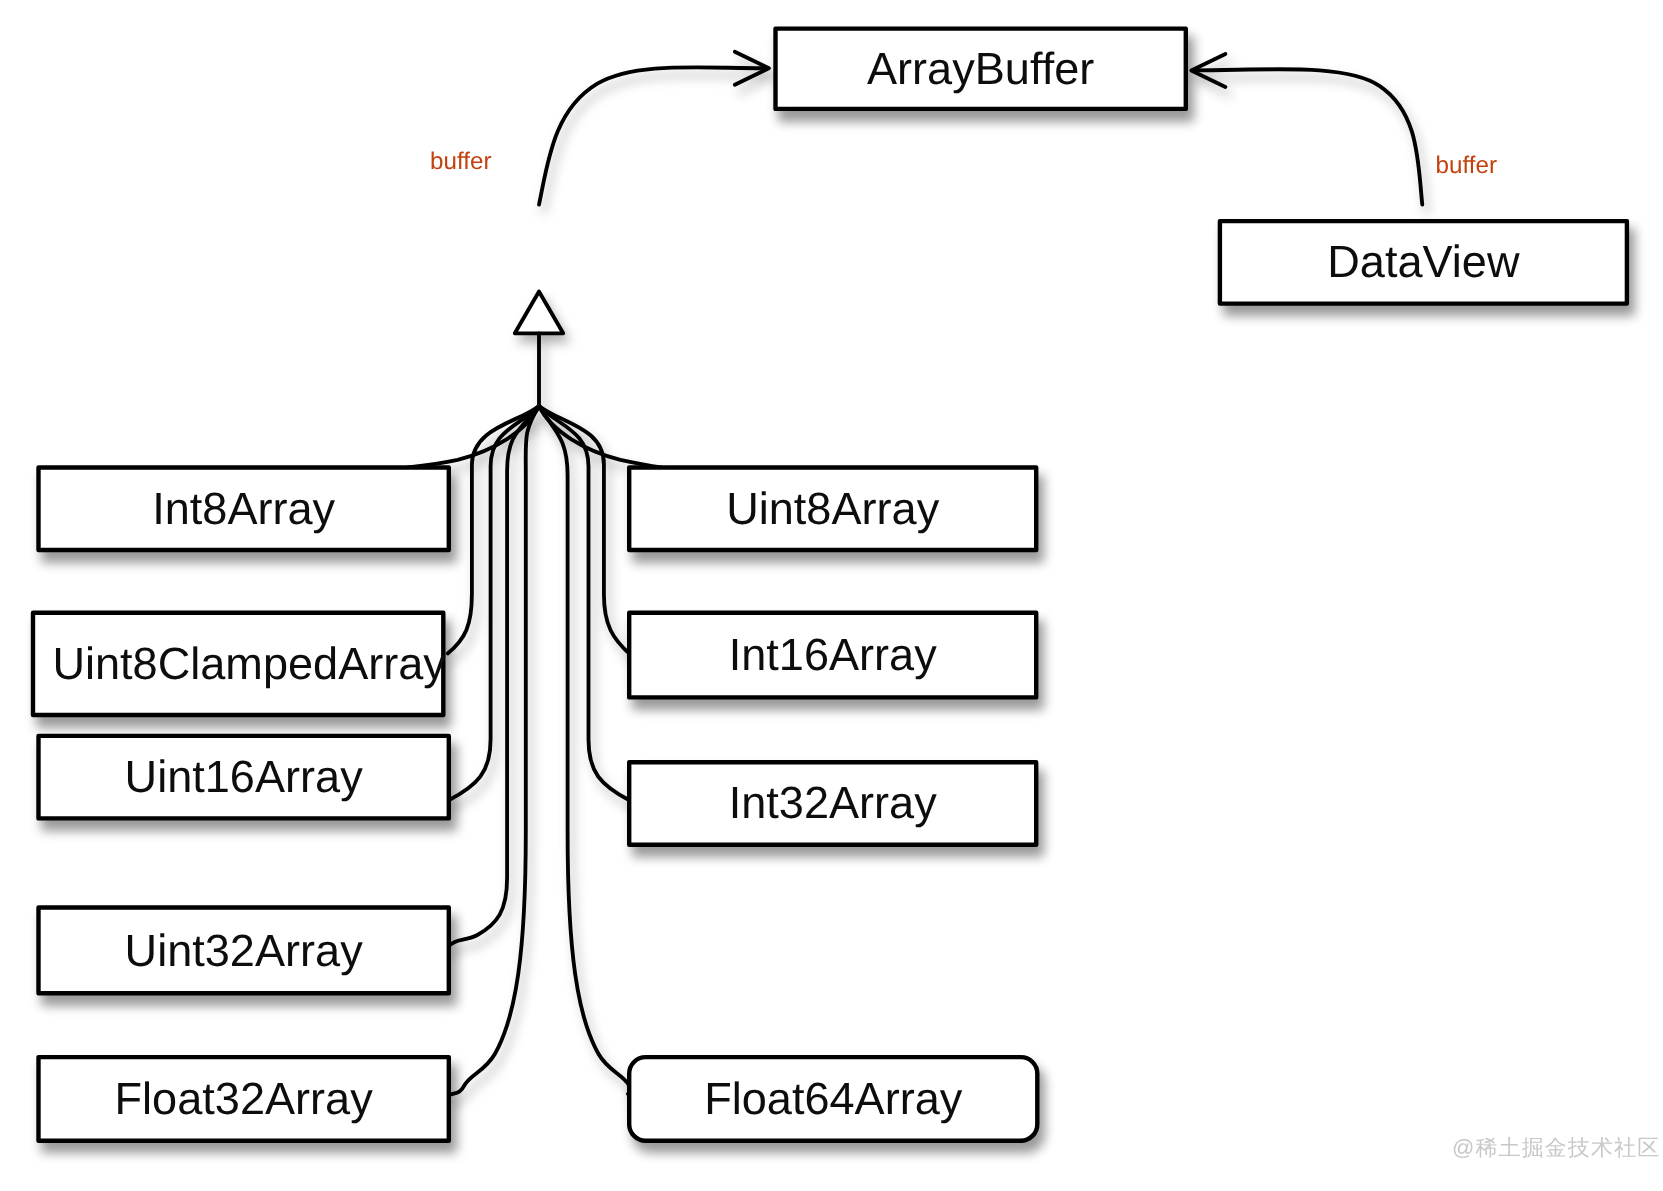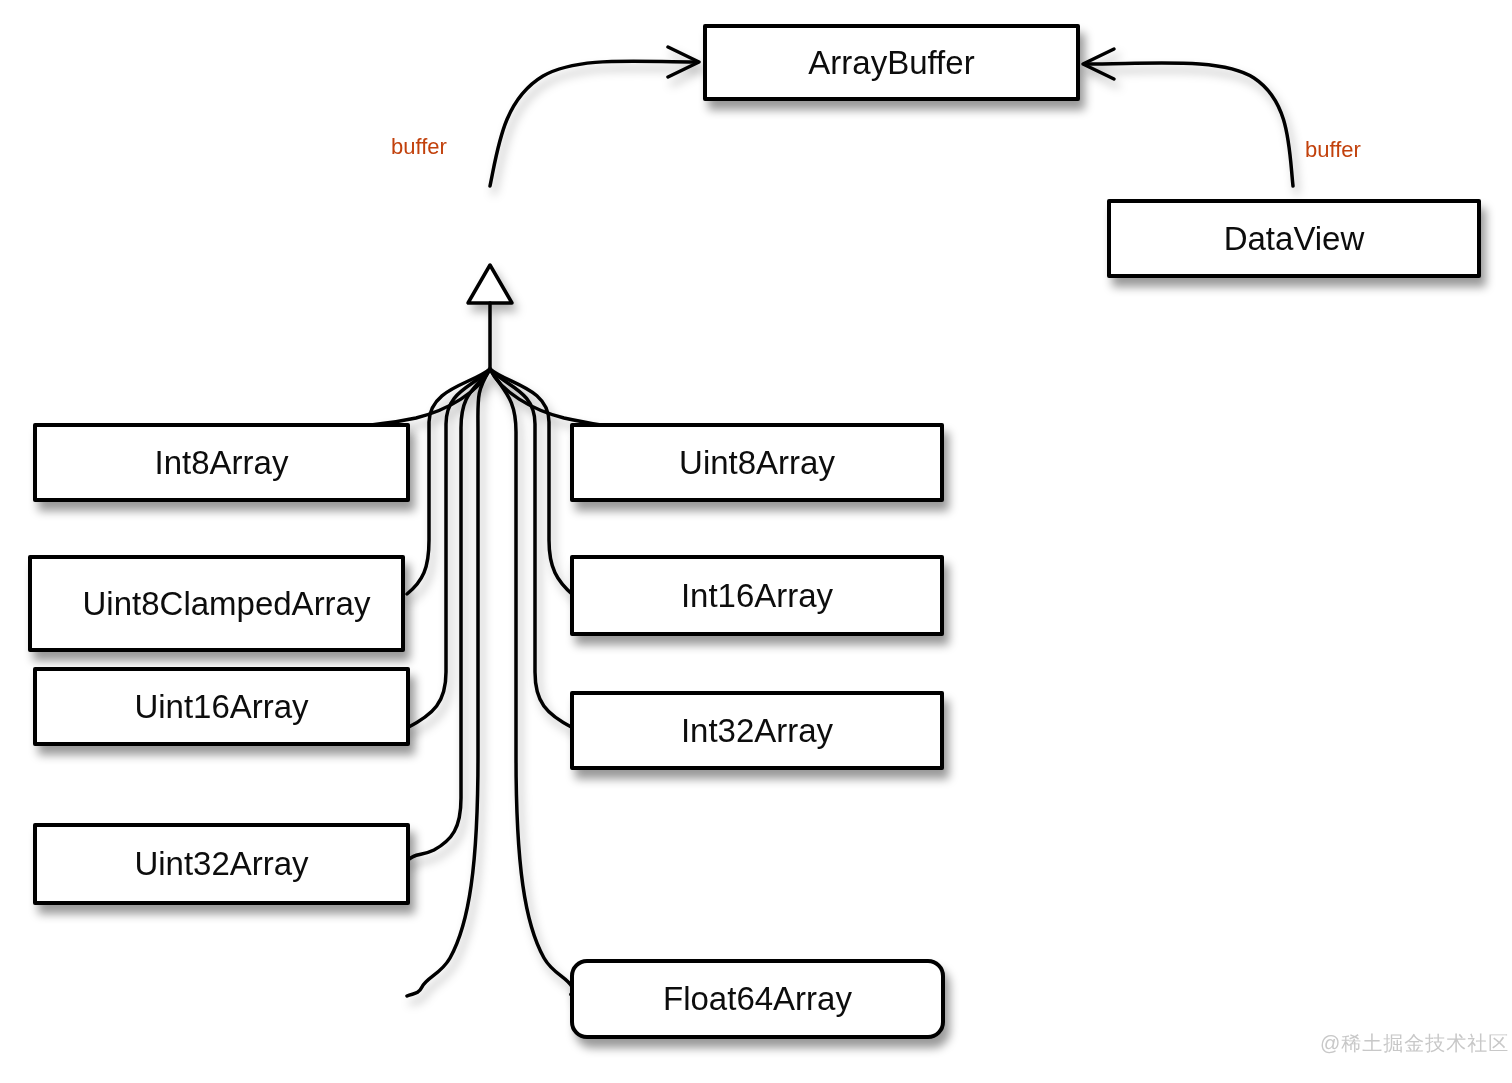--- a/index.html
+++ b/index.html
@@ -7,21 +7,21 @@
     position:relative;width:1512px;height:1083px;background:#ffffff;
     font-family:"Liberation Sans",sans-serif;overflow:hidden;
   }
   svg.edges{
     position:absolute;left:0;top:0;width:1512px;height:1083px;
     filter:drop-shadow(4px 7px 5px rgba(0,0,0,0.30));
   }
   .node{
     position:absolute;display:flex;align-items:center;justify-content:center;
     background:#ffffff;border:4px solid #000000;border-radius:2px;
-    box-sizing:border-box;font-size:33px;color:#0d0d0d;white-space:nowrap;
+    box-sizing:border-box;font-size:41px;color:#0d0d0d;white-space:nowrap;
     box-shadow:5px 9px 10px rgba(0,0,0,0.40);
   }
   .edge-label{
     position:absolute;font-size:22px;color:#c2410c;white-space:nowrap;
   }
   .watermark{
     position:absolute;font-size:20px;color:#c8c8c8;letter-spacing:1px;white-space:nowrap;
   }
 </style>
 </head>
@@ -67,20 +67,21 @@
   <div class="edge-label" style="left:1305px;top:137px;">buffer</div>
 
   <div class="node" style="left:33px;top:423px;width:377px;height:79px;">Int8Array</div>
 
   <div class="node" style="left:28px;top:555px;width:377px;height:97px;padding-left:20px;">Uint8ClampedArray</div>
 
   <div class="node" style="left:33px;top:667px;width:377px;height:79px;">Uint16Array</div>
 
   <div class="node" style="left:33px;top:823px;width:377px;height:82px;">Uint32Array</div>
 
+  <div class="node" style="left:33px;top:959px;width:377px;height:80px;">Float32Array</div>
 
   <div class="node" style="left:570px;top:423px;width:374px;height:79px;">Uint8Array</div>
 
   <div class="node" style="left:570px;top:555px;width:374px;height:81px;">Int16Array</div>
 
   <div class="node" style="left:570px;top:691px;width:374px;height:79px;">Int32Array</div>
 
   <div class="node" style="left:570px;top:959px;width:375px;height:80px;border-radius:17px;">Float64Array</div>
 
   <div class="watermark" style="left:1320px;top:1030px;">@稀土掘金技术社区</div>

